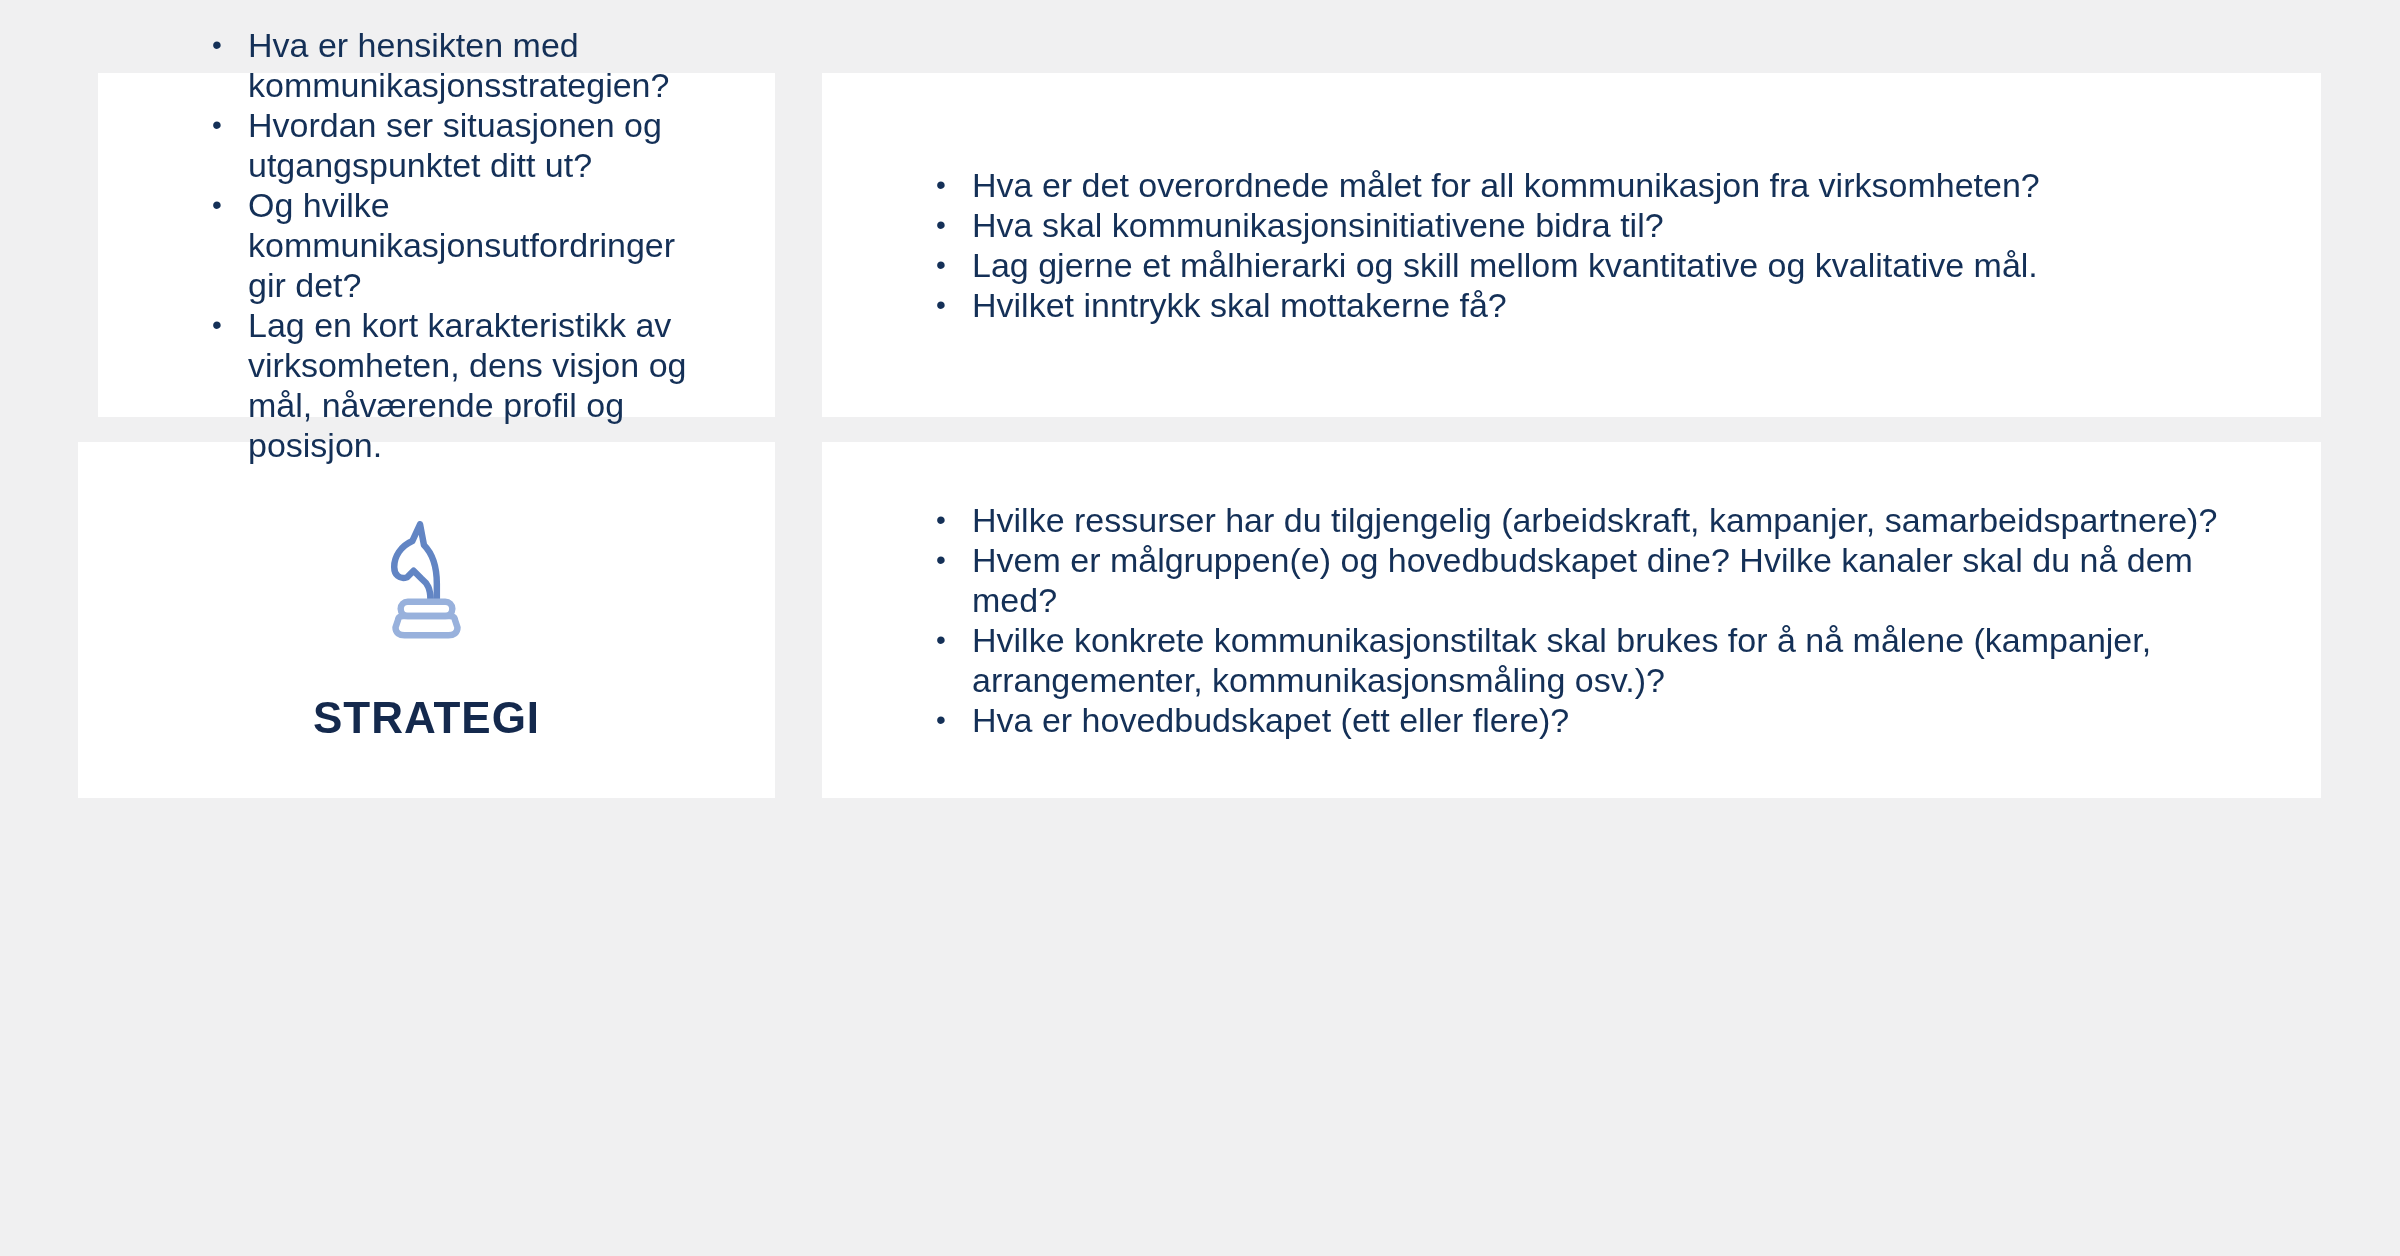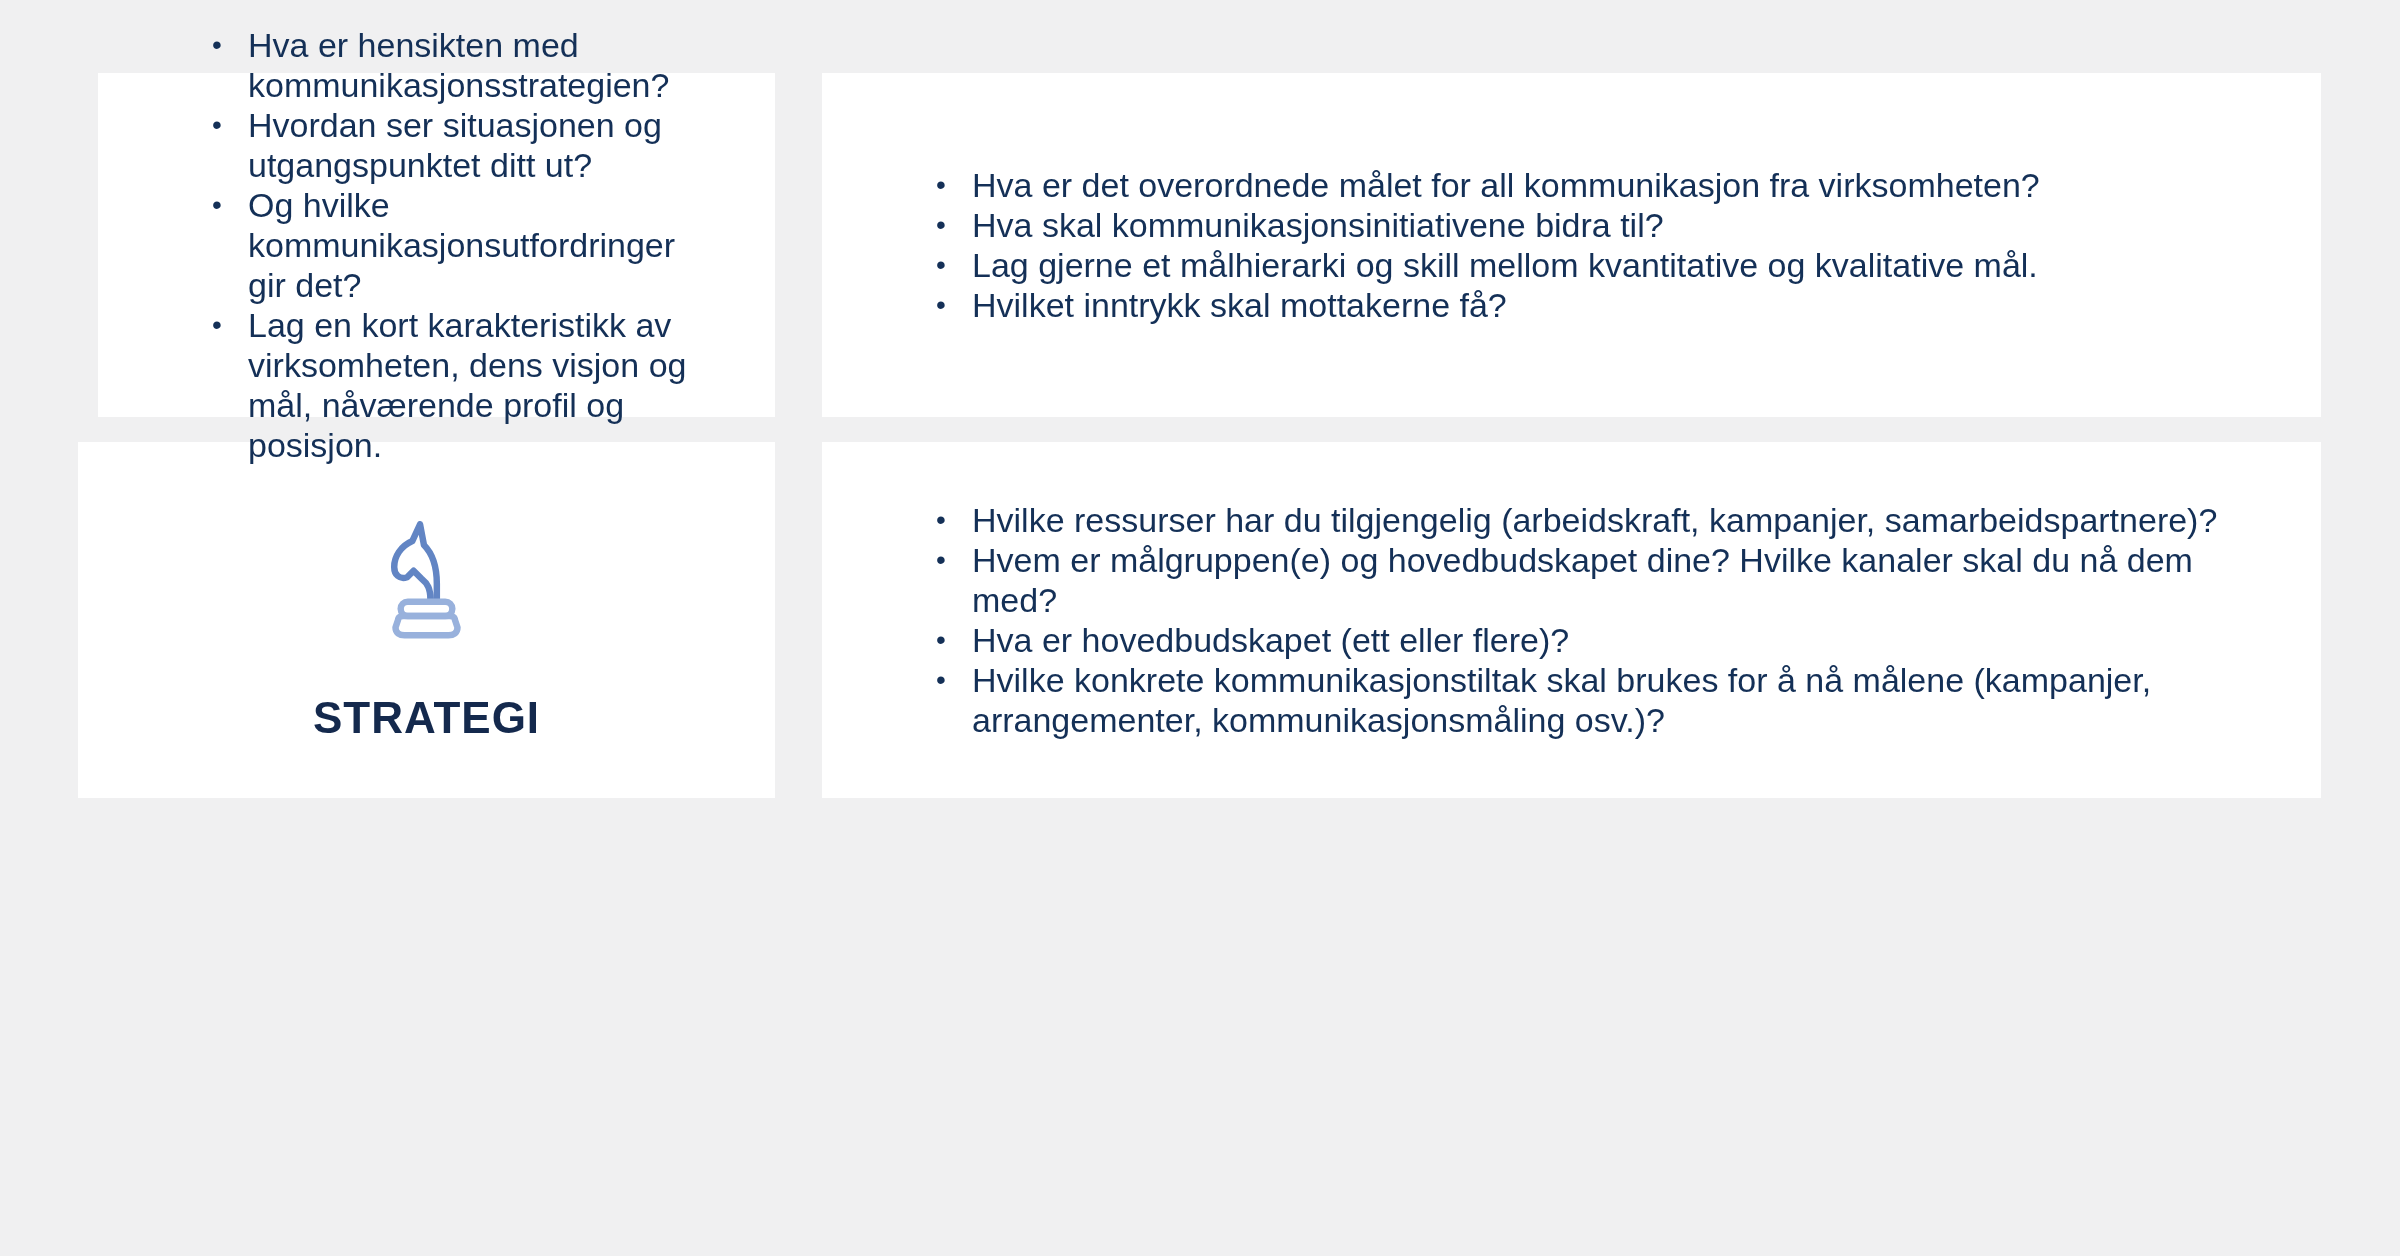--- a/index.html
+++ b/index.html
@@ -91,18 +91,18 @@
         <path d="M38 92 C38 90 40 89 42 89 L78 89 C80 89 82 90 82 92 L84 98 C84 102 81 104 77 104 L43 104 C39 104 36 102 36 98 Z"></path>
       </g>
     </svg>
     <div class="step-title">STRATEGI</div>
   </div>
 
   <div class="card card-right">
     <ul class="bullets">
       <li>Hvilke ressurser har du tilgjengelig (arbeidskraft, kampanjer, samarbeidspartnere)?</li>
       <li>Hvem er målgruppen(e) og hovedbudskapet dine? Hvilke kanaler skal du nå dem med?</li>
+      <li>Hvilke konkrete kommunikasjonstiltak skal brukes for å nå målene (kampanjer, arrangementer, kommunikasjonsmåling osv.)?</li>
       <li>Hva er hovedbudskapet (ett eller flere)?</li>
-      <li>Hvilke konkrete kommunikasjonstiltak skal brukes for å nå målene (kampanjer, arrangementer, kommunikasjonsmåling osv.)?</li>
     </ul>
   </div>
 
 </div>
 
 </body></html>

